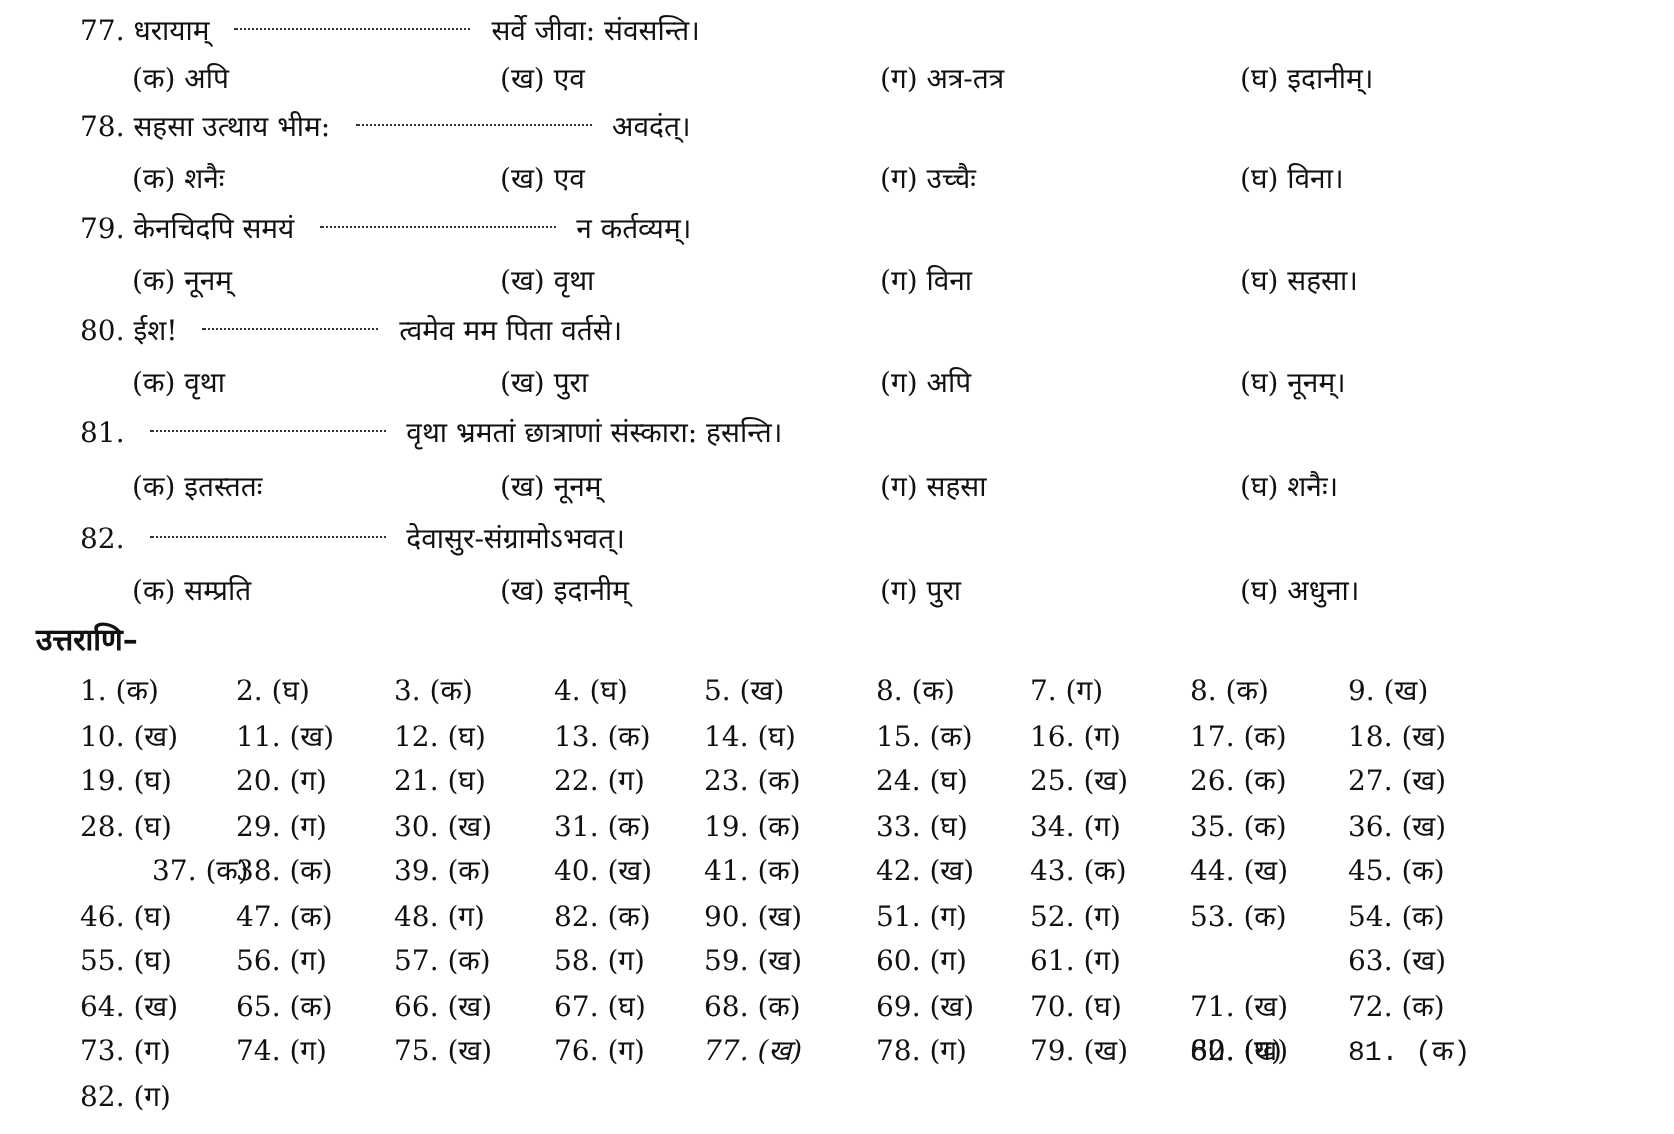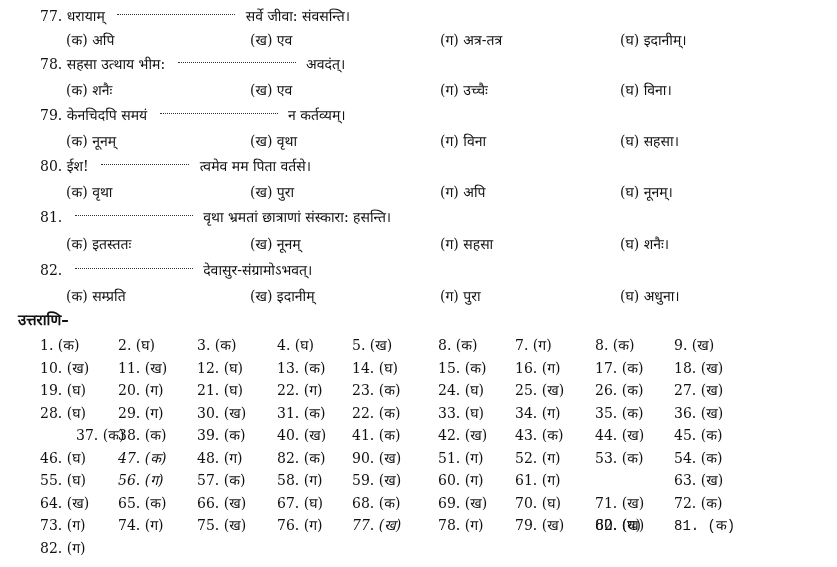--- a/index.html
+++ b/index.html
@@ -142,51 +142,51 @@
       <span class="ans" style="left: 398px;">24. (घ)</span>
       <span class="ans" style="left: 475px;">25. (ख)</span>
       <span class="ans" style="left: 555px;">26. (क)</span>
       <span class="ans" style="left: 634px;">27. (ख)</span>
     </div>
     <div class="ans-row">
       <span class="ans" style="left: 0px;">28. (घ)</span>
       <span class="ans" style="left: 78px;">29. (ग)</span>
       <span class="ans" style="left: 157px;">30. (ख)</span>
       <span class="ans" style="left: 237px;">31. (क)</span>
-      <span class="ans" style="left: 312px;">22. (क)</span>
+      <span class="ans" style="left: 312px;">19. (क)</span>
       <span class="ans" style="left: 398px;">33. (घ)</span>
       <span class="ans" style="left: 475px;">34. (ग)</span>
       <span class="ans" style="left: 555px;">35. (क)</span>
       <span class="ans" style="left: 634px;">36. (ख)</span>
     </div>
     <div class="ans-row">
       <span class="ans" style="left: 0px; margin-left: 36px;">37. (क)</span>
       <span class="ans" style="left: 78px;">38. (क)</span>
       <span class="ans" style="left: 157px;">39. (क)</span>
       <span class="ans" style="left: 237px;">40. (ख)</span>
       <span class="ans" style="left: 312px;">41. (क)</span>
       <span class="ans" style="left: 398px;">42. (ख)</span>
       <span class="ans" style="left: 475px;">43. (क)</span>
       <span class="ans" style="left: 555px;">44. (ख)</span>
       <span class="ans" style="left: 634px;">45. (क)</span>
     </div>
     <div class="ans-row">
       <span class="ans" style="left: 0px;">46. (घ)</span>
-      <span class="ans" style="left: 78px; font-style: italic;">47. (क)</span>
+      <span class="ans" style="left: 78px;">47. (क)</span>
       <span class="ans" style="left: 157px;">48. (ग)</span>
       <span class="ans" style="left: 237px;">82. (क)</span>
       <span class="ans" style="left: 312px;">90. (ख)</span>
       <span class="ans" style="left: 398px;">51. (ग)</span>
       <span class="ans" style="left: 475px;">52. (ग)</span>
       <span class="ans" style="left: 555px;">53. (क)</span>
       <span class="ans" style="left: 634px;">54. (क)</span>
     </div>
     <div class="ans-row">
       <span class="ans" style="left: 0px;">55. (घ)</span>
-      <span class="ans" style="left: 78px; font-style: italic;">56. (ग)</span>
+      <span class="ans" style="left: 78px;">56. (ग)</span>
       <span class="ans" style="left: 157px;">57. (क)</span>
       <span class="ans" style="left: 237px;">58. (ग)</span>
       <span class="ans" style="left: 312px;">59. (ख)</span>
       <span class="ans" style="left: 398px;">60. (ग)</span>
       <span class="ans" style="left: 475px;">61. (ग)</span>
       <span class="ans" style="left: 555px; margin-top: 45px;">62. (ख)</span>
       <span class="ans" style="left: 634px;">63. (ख)</span>
     </div>
     <div class="ans-row">
       <span class="ans" style="left: 0px;">64. (ख)</span>

